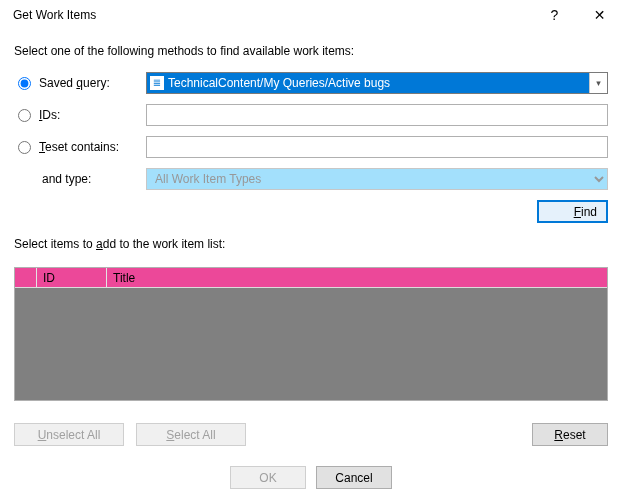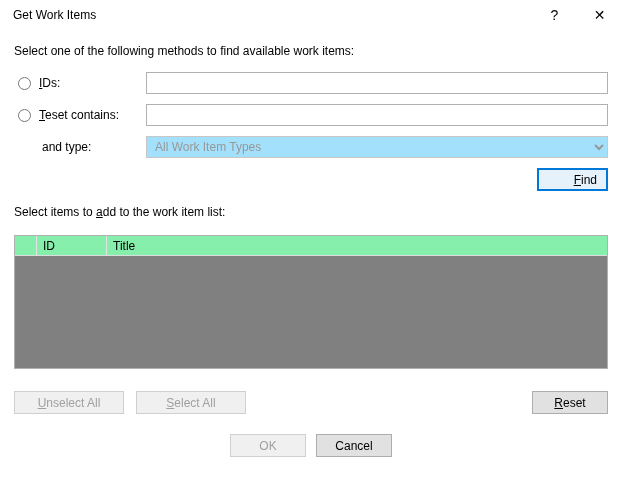--- a/index.html
+++ b/index.html
@@ -140,21 +140,21 @@
   .select-label { margin-bottom: 16px; }
   .grid {
     border: 1px solid #b0b0b0;
     height: 134px;
     background: #808080;
     display: flex;
     flex-direction: column;
   }
   .grid-header {
     display: flex;
-    background: #86efac;
+    background: #ec4899;
     height: 20px;
     border-bottom: 1px solid #dcdcdc;
   }
   .gh {
     display: flex;
     align-items: center;
     padding-left: 6px;
     border-right: 1px solid #e3e3e3;
     font-size: 12px;
   }
@@ -188,20 +188,37 @@
     </div>
   <div class="btn">
       <span>✕</span>
     </div>
 </div>
 
 <div class="content">
 
   <div class="instr">Select one of the following methods to find available work items:</div>
 
+  <div class="form-row">
+    <label class="radio-cell">
+      <input type="radio" name="method" checked="" style="">
+      <span>
+        <span>Saved </span><span class="underline">q</span><span>uery:</span>
+      </span>
+    </label>
+    <div class="field-cell">
+      <div class="combo">
+        <div class="sel">
+          <span class="qicon">≣</span>
+          <span>TechnicalContent/My Queries/Active bugs</span>
+        </div>
+        <div class="arrow">▾</div>
+      </div>
+    </div>
+  </div>
 
   <div class="form-row">
     <label class="radio-cell">
       <input type="radio" name="method" style="">
       <span>
         <span class="underline">I</span><span>Ds:</span>
       </span>
     </label>
     <div class="field-cell">
       <input class="text-input" type="text" value="" style="">

